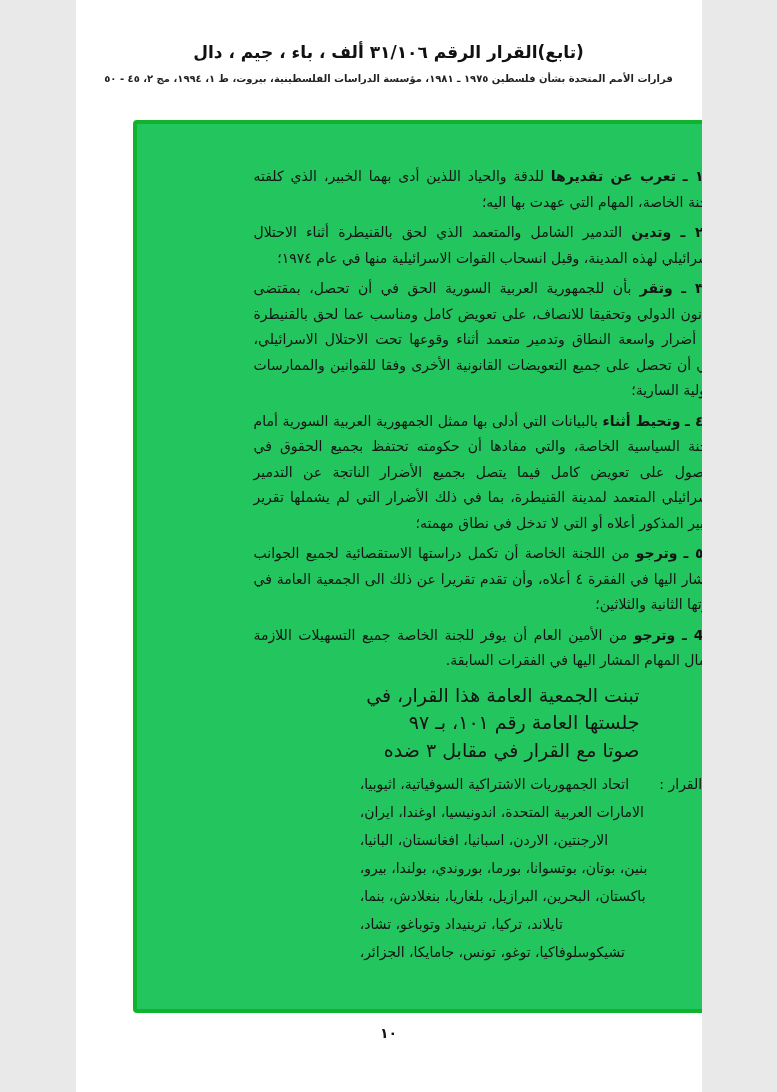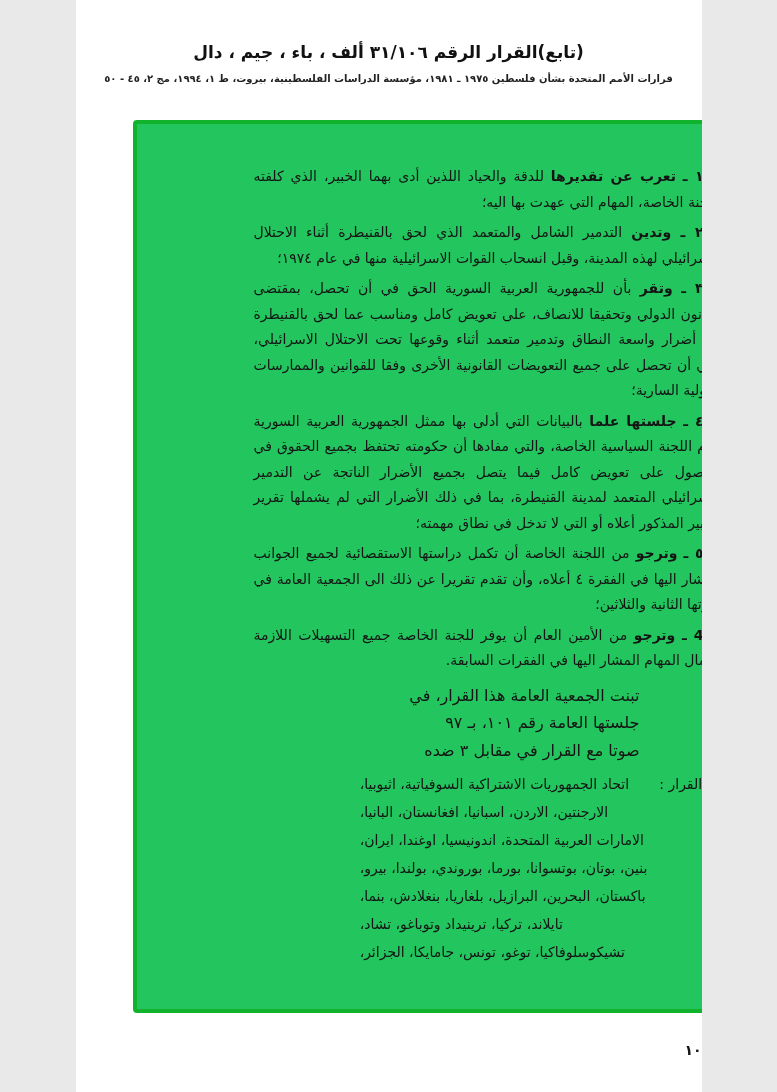--- a/index.html
+++ b/index.html
@@ -43,37 +43,38 @@
   .para {
     font-size: 14px;
     line-height: 25.5px;
     text-align: justify;
     text-indent: 18px;
     margin-bottom: 5px;
   }
   .para .pnum, .para .plead { font-weight: bold; }
   .adoption {
     margin: 8px 82px 6px 0;
-    font-size: 16px;
+    font-size: 19px;
   }
   .adoption .adoption-line { line-height: 27.5px; text-align: right; }
   .vote {
     display: flex;
     gap: 12px;
     font-size: 14px;
     margin-top: 4px;
   }
   .vote-label { white-space: nowrap; line-height: 28px; text-align: right; }
   .vote-lines { flex: 0 1 auto; }
   .vote-lines .vote-line { line-height: 28px; text-align: left; }
   .page-number {
     position: absolute;
-    bottom: 34px;
+    bottom: 51px;
     left: 0;
     width: 100%;
+    text-align: center;
     font-size: 14px;
     font-weight: bold;
   }
 </style>
 </head>
 <body>
 
 <div class="page">
 
   <div class="doc-header">
@@ -96,21 +97,21 @@
     </p>
 
     <p class="para">
       <span class="pnum">٣ ـ</span>
       <span class="plead">وتقر</span>
       <span class="prest">بأن للجمهورية العربية السورية الحق في أن تحصل، بمقتضى القانون الدولي وتحقيقا للانصاف، على تعويض كامل ومناسب عما لحق بالقنيطرة من أضرار واسعة النطاق وتدمير متعمد أثناء وقوعها تحت الاحتلال الاسرائيلي، وفي أن تحصل على جميع التعويضات القانونية الأخرى وفقا للقوانين والممارسات الدولية السارية؛</span>
     </p>
 
     <p class="para">
       <span class="pnum">٤ ـ</span>
-      <span class="plead">جلستها علما</span>
+      <span class="plead">وتحيط أثناء</span>
       <span class="prest">بالبيانات التي أدلى بها ممثل الجمهورية العربية السورية أمام اللجنة السياسية الخاصة، والتي مفادها أن حكومته تحتفظ بجميع الحقوق في الحصول على تعويض كامل فيما يتصل بجميع الأضرار الناتجة عن التدمير الاسرائيلي المتعمد لمدينة القنيطرة، بما في ذلك الأضرار التي لم يشملها تقرير الخبير المذكور أعلاه أو التي لا تدخل في نطاق مهمته؛</span>
     </p>
 
     <p class="para">
       <span class="pnum">٥ ـ</span>
       <span class="plead">وترجو</span>
       <span class="prest">من اللجنة الخاصة أن تكمل دراستها الاستقصائية لجميع الجوانب المشار اليها في الفقرة ٤ أعلاه، وأن تقدم تقريرا عن ذلك الى الجمعية العامة في دورتها الثانية والثلاثين؛</span>
     </p>
 
     <p class="para">
@@ -122,22 +123,22 @@
     <div class="adoption">
       <div class="adoption-line">تبنت الجمعية العامة هذا القرار، في</div>
       <div class="adoption-line">جلستها العامة رقم ١٠١، بـ ٩٧</div>
       <div class="adoption-line">صوتا مع القرار في مقابل ٣ ضده</div>
     </div>
 
     <div class="vote">
       <div class="vote-label">مع القرار :</div>
       <div class="vote-lines">
         <div class="vote-line">اتحاد الجمهوريات الاشتراكية السوفياتية، اثيوبيا،</div>
+        <div class="vote-line">الامارات العربية المتحدة، اندونيسيا، اوغندا، ايران،</div>
         <div class="vote-line">الارجنتين، الاردن، اسبانيا، افغانستان، البانيا،</div>
-        <div class="vote-line">الامارات العربية المتحدة، اندونيسيا، اوغندا، ايران،</div>
         <div class="vote-line">بنين، بوتان، بوتسوانا، بورما، بوروندي، بولندا، بيرو،</div>
         <div class="vote-line">باكستان، البحرين، البرازيل، بلغاريا، بنغلادش، بنما،</div>
         <div class="vote-line">تايلاند، تركيا، ترينيداد وتوباغو، تشاد،</div>
         <div class="vote-line">تشيكوسلوفاكيا، توغو، تونس، جامايكا، الجزائر،</div>
       </div>
     </div>
 
   </div>
 
   <div class="page-number">١٠</div>

